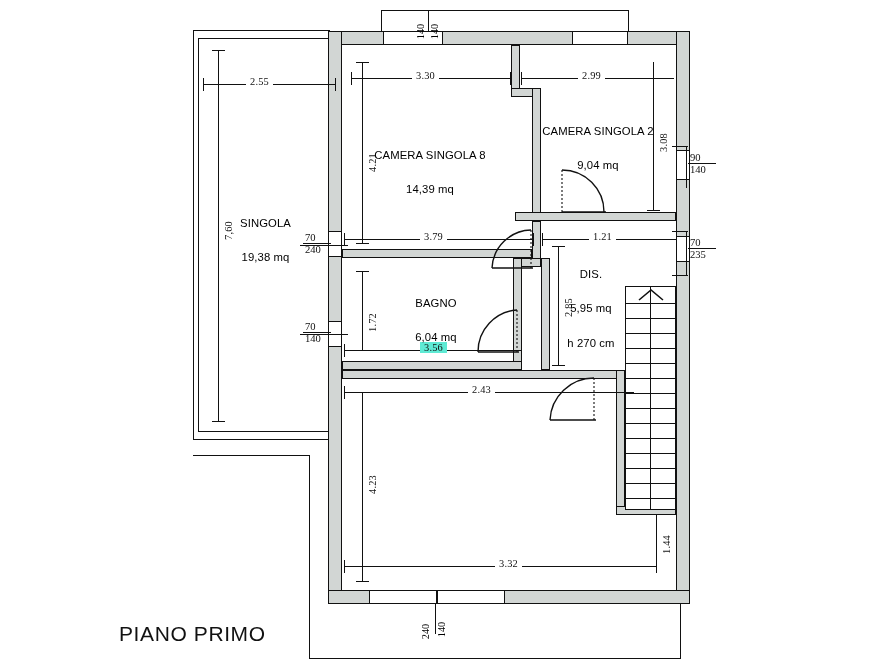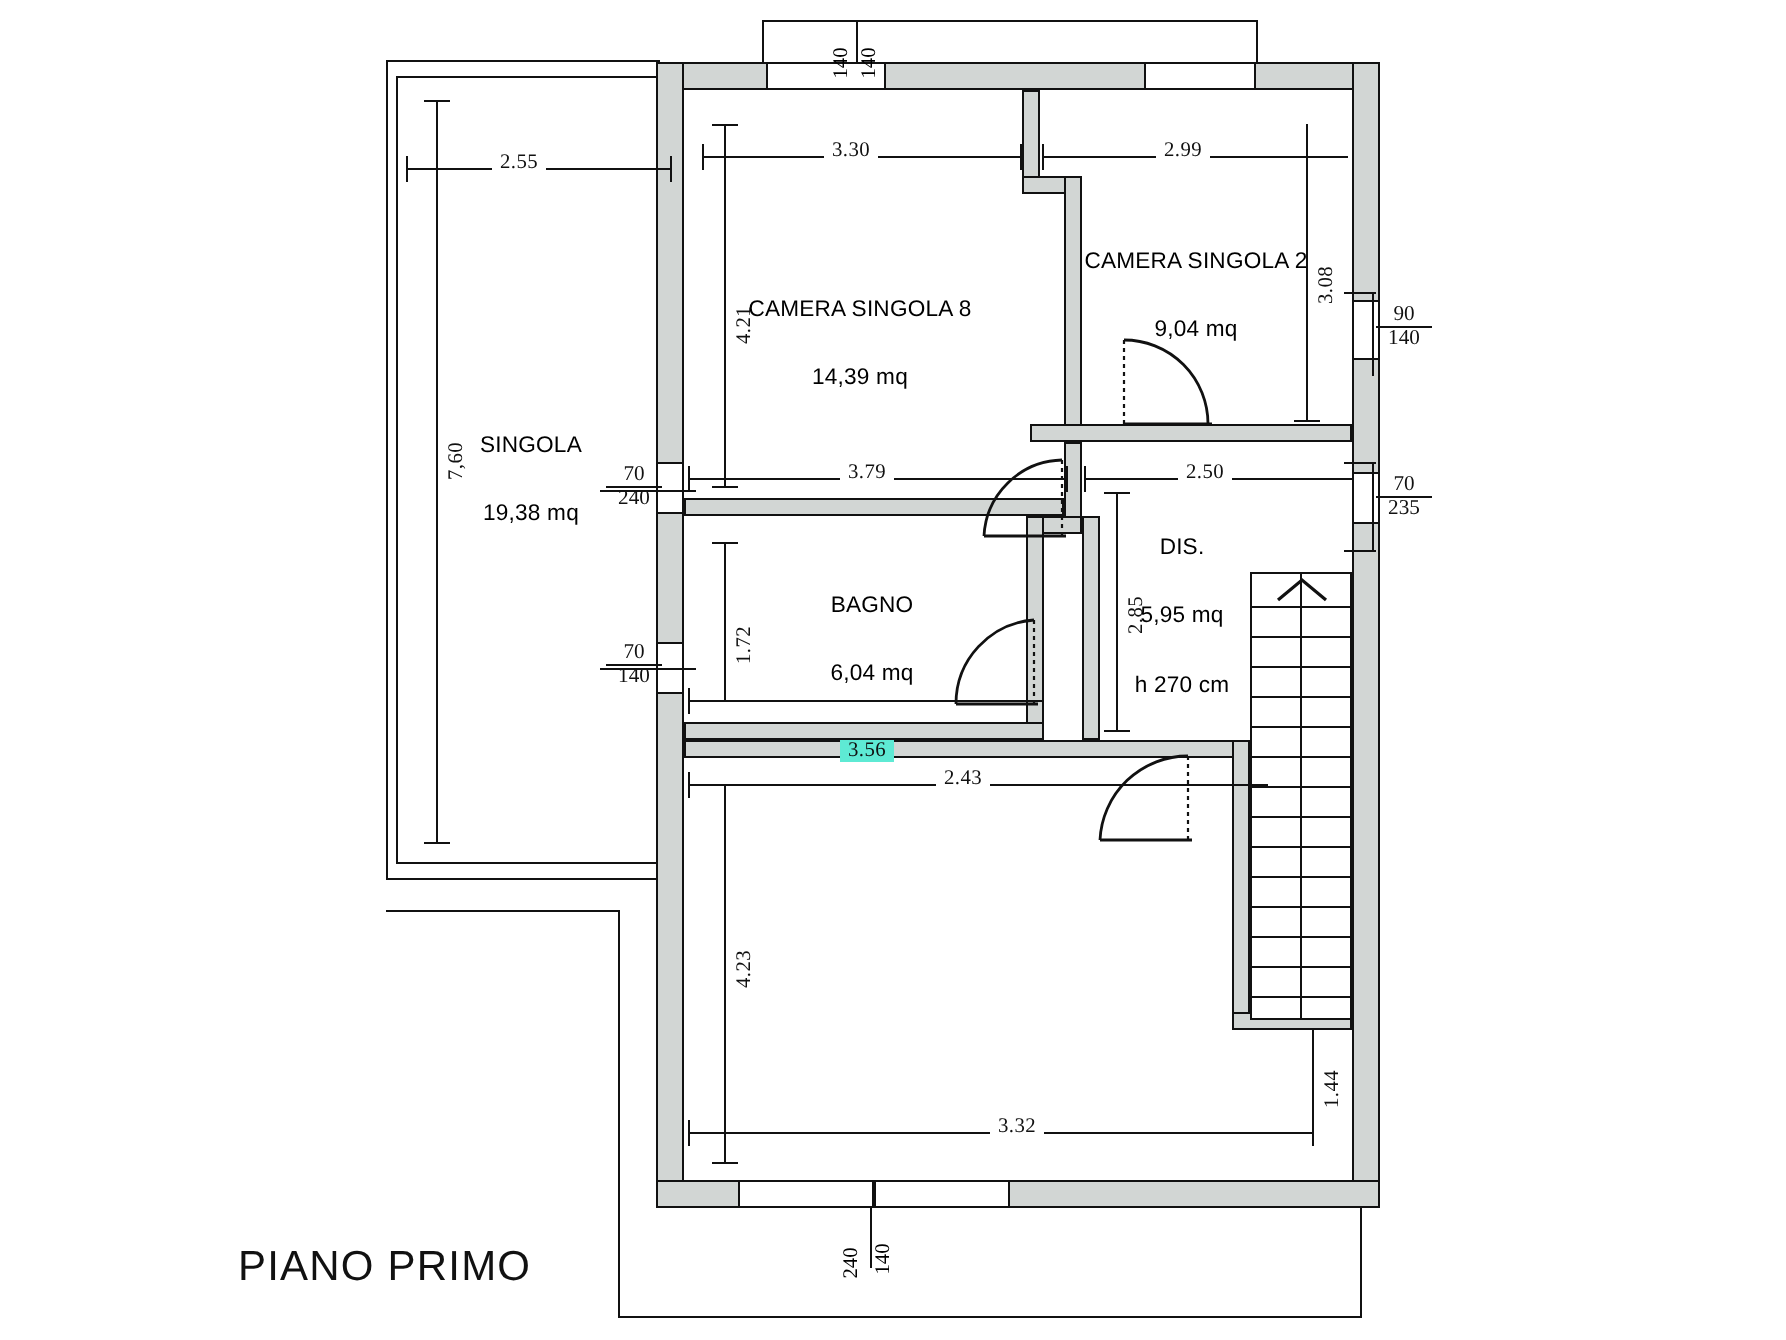--- a/index.html
+++ b/index.html
@@ -24,21 +24,21 @@
   
   .dim{position:absolute;font-size:10.4px;color:#111;white-space:nowrap;
        font-family:"Liberation Serif", serif;letter-spacing:.2px;}
   .dim.rot{transform-origin:0 0;transform:rotate(-90deg);}
   .dimline{position:absolute;background:#111;height:1px;}
   .dimlinev{position:absolute;background:#111;width:1px;}
   .tick{position:absolute;background:#111;}
 
   
   .frac{position:absolute;font-size:10.6px;font-family:"Liberation Serif", serif;
-        line-height:1.05;color:#111;text-align:center;width:28px;}
+        line-height:1.05;color:#111;width:28px;}
   .frac .top{display:block;border-bottom:1px solid #111;padding:0 2px 0px 2px;}
   .frac .bot{display:block;padding:0px 2px 0 2px;}
 
   
   .pairv{position:absolute;display:flex;align-items:flex-start;}
   .pairv span{font-size:10.4px;font-family:"Liberation Serif", serif;
               transform:rotate(-90deg);display:block;}
 
   
   .stair{position:absolute;background:#fff;border:1.4px solid #111;box-sizing:border-box;}
@@ -193,36 +193,36 @@
   <div class="tick" style="left:653px;top:62px;width:1px;height:24px;"></div>
   <div class="dim" style="left:578px;top:70px;background:#fff;padding:0 4px;">2.99</div>
 
   <div class="dimlinev" style="left:653px;top:62px;height:148px;"></div>
   <div class="tick" style="left:647px;top:210px;width:13px;height:1px;"></div>
   <div class="dim rot" style="left:658px;top:155px;background:#fff;padding:0 3px;">3.08</div>
 
   <div class="dimline" style="left:542px;top:239px;width:135px;"></div>
   <div class="tick" style="left:542px;top:233px;width:1px;height:13px;"></div>
   <div class="tick" style="left:676px;top:233px;width:1px;height:13px;"></div>
-  <div class="dim" style="left:589px;top:231px;background:#fff;padding:0 4px;">2.50</div>
+  <div class="dim" style="left:589px;top:231px;background:#fff;padding:0 4px;">1.21</div>
 
   <div class="dimlinev" style="left:558px;top:246px;height:120px;"></div>
   <div class="tick" style="left:552px;top:246px;width:13px;height:1px;"></div>
   <div class="tick" style="left:552px;top:365px;width:13px;height:1px;"></div>
   <div class="dim rot" style="left:563px;top:320px;background:#fff;padding:0 3px;">2.85</div>
 
   <div class="dimlinev" style="left:362px;top:271px;height:80px;"></div>
   <div class="tick" style="left:356px;top:271px;width:13px;height:1px;"></div>
   <div class="tick" style="left:356px;top:350px;width:13px;height:1px;"></div>
   <div class="dim rot" style="left:367px;top:335px;background:#fff;padding:0 3px;">1.72</div>
 
   <div class="dimline" style="left:344px;top:350px;width:178px;"></div>
   <div class="tick" style="left:344px;top:344px;width:1px;height:13px;"></div>
   <div class="tick" style="left:521px;top:344px;width:1px;height:13px;"></div>
-  <div class="dim" style="left:420px;top:342px;background:#5eead4;padding:0 4px;margin-top:28px;">3.56</div>
+  <div class="dim" style="left:420px;top:342px;background:#5eead4;padding:0 4px;">3.56</div>
 
   <div class="dimline" style="left:344px;top:392px;width:290px;"></div>
   <div class="tick" style="left:344px;top:386px;width:1px;height:13px;"></div>
   <div class="tick" style="left:624px;top:386px;width:1px;height:13px;"></div>
   <div class="dim" style="left:468px;top:384px;background:#fff;padding:0 4px;">2.43</div>
 
   <div class="dimlinev" style="left:362px;top:392px;height:190px;"></div>
   <div class="tick" style="left:356px;top:392px;width:13px;height:1px;"></div>
   <div class="tick" style="left:356px;top:581px;width:13px;height:1px;"></div>
   <div class="dim rot" style="left:367px;top:497px;background:#fff;padding:0 3px;">4.23</div>

